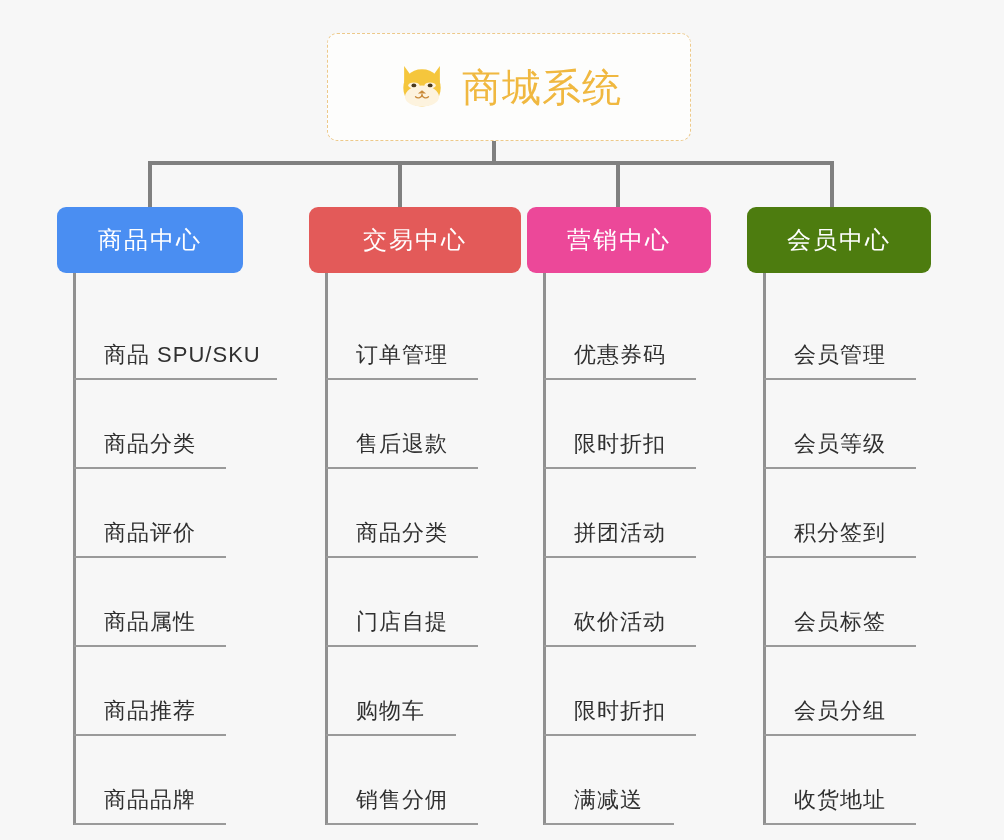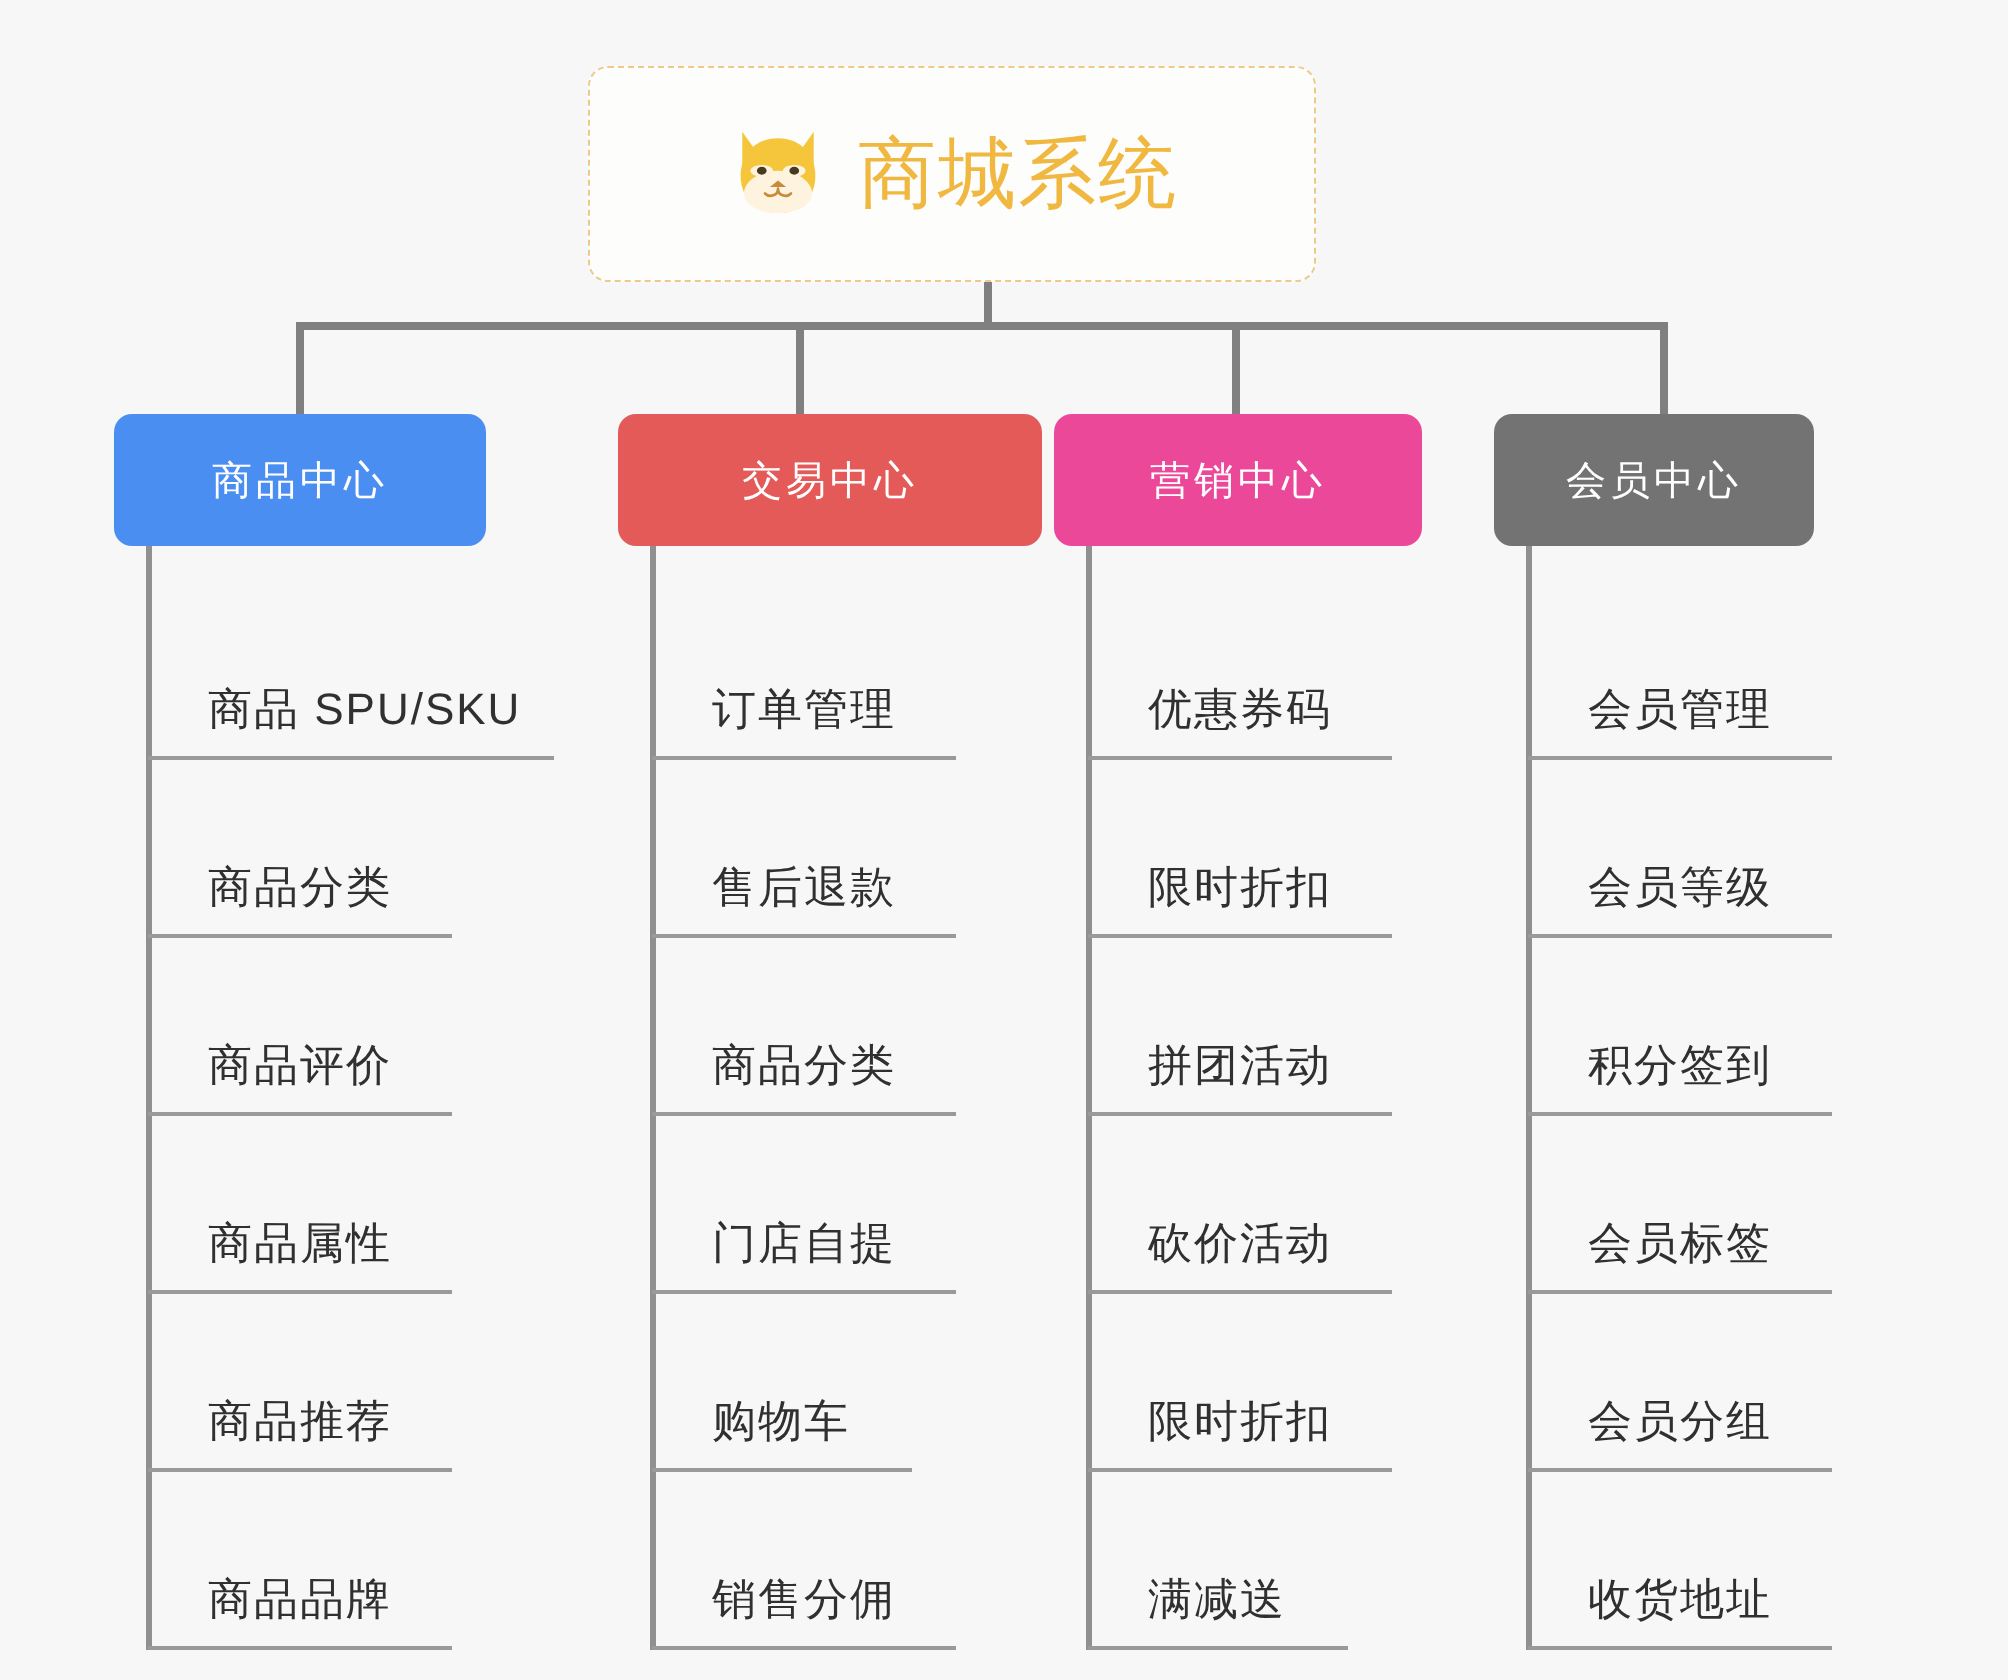--- a/index.html
+++ b/index.html
@@ -16,21 +16,21 @@
 
   #mindmap {
     position: relative;
     width: 1004px;
     height: 840px;
   }
 
   
   .root-node {
     position: absolute;
-    left: 294px;
+    left: 327px;
     top: 33px;
     width: 364px;
     height: 108px;
     box-sizing: border-box;
     background: #fdfdfc;
     border: 1px dashed #edc98a;
     border-radius: 10px;
     display: flex;
     align-items: center;
     justify-content: center;
@@ -66,21 +66,21 @@
     top: 207px;
   }
   .cat-header {
     box-sizing: border-box;
     height: 66px;
     border-radius: 9px;
     display: flex;
     align-items: center;
     justify-content: center;
     color: #ffffff;
-    font-size: 20px;
+    font-size: 24px;
     letter-spacing: 2px;
     white-space: nowrap;
   }
 
   
   .leaf-list {
     position: relative;
     margin-top: 0;
     padding-top: 18px;
   }
@@ -230,21 +230,21 @@
         <span class="leaf-underline" style="width:152px;"></span>
       </div>
       <div class="leaf-item">
         <span class="leaf-label">满减送</span>
         <span class="leaf-underline" style="width:130px;"></span>
       </div>
     </div>
   </div>
 
   <div class="column" style="left:747px;">
-    <div class="cat-header" style="width:160px;background:#737373;">会员中心</div>
+    <div class="cat-header" style="width:184px;background:#4d7c0f;">会员中心</div>
     <div class="leaf-list">
       <div class="leaf-trunk" style="height:552px;"></div>
       <div class="leaf-item">
         <span class="leaf-label">会员管理</span>
         <span class="leaf-underline" style="width:152px;"></span>
       </div>
       <div class="leaf-item">
         <span class="leaf-label">会员等级</span>
         <span class="leaf-underline" style="width:152px;"></span>
       </div>

